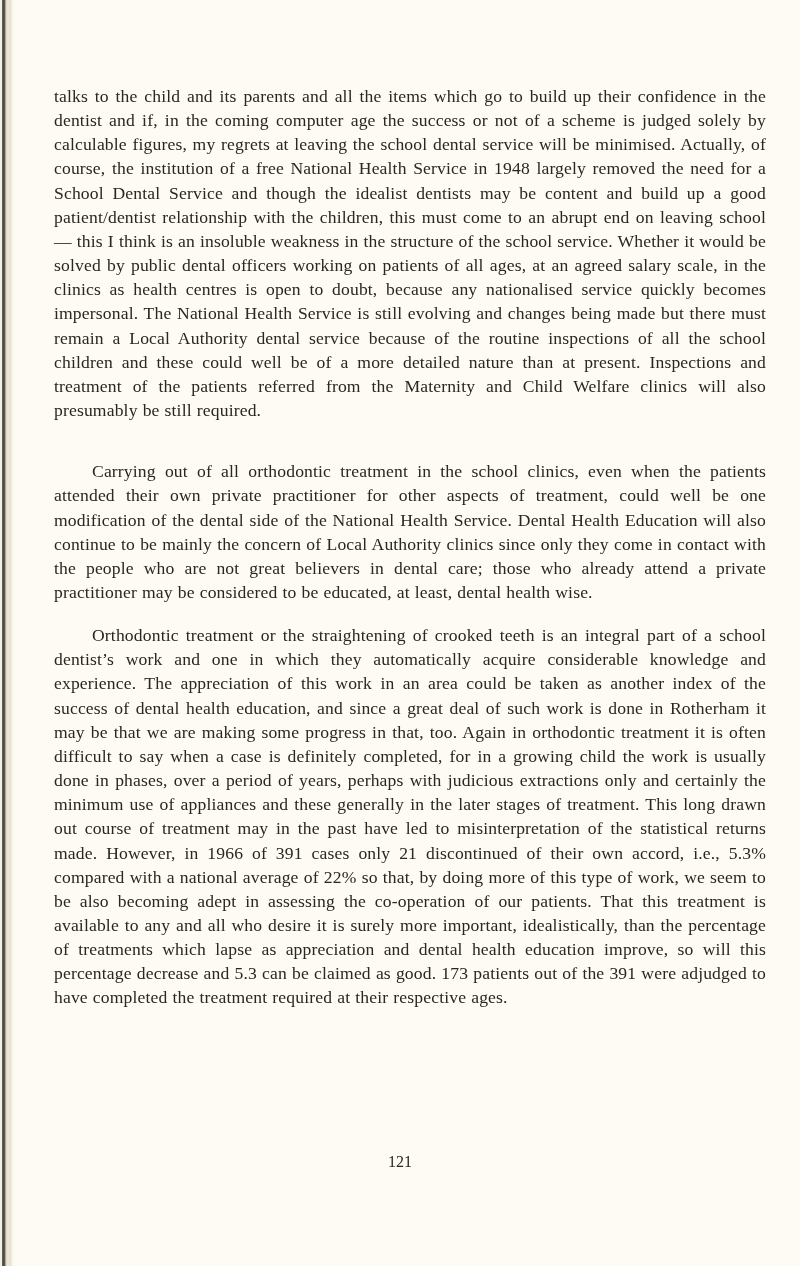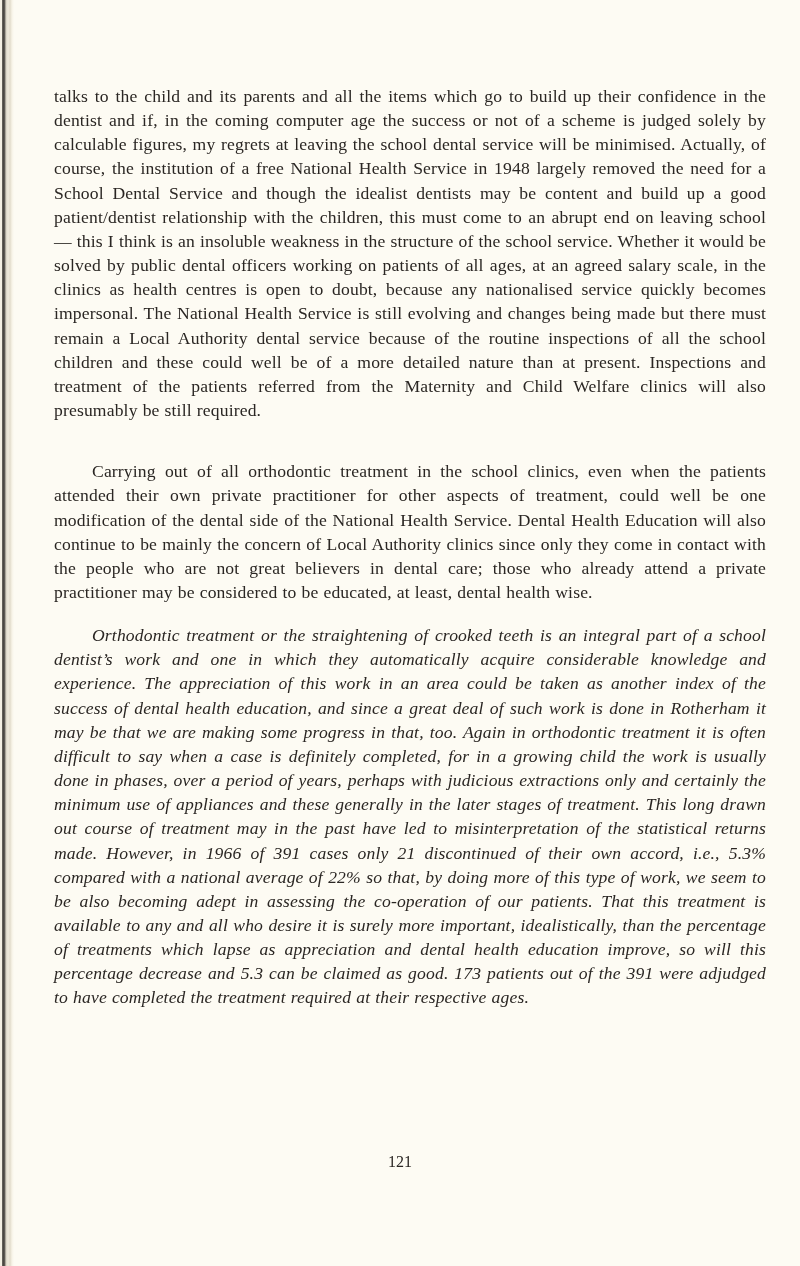--- a/index.html
+++ b/index.html
@@ -39,21 +39,21 @@
     margin-left: 6px;
   }
   .page p {
     margin: 0;
     text-align-last: left;
   }
   .page p.indent {
     text-indent: 38px;
   }
   .p2 { margin-top: 37px !important; font-family: Liberation Serif, serif; }
-  .p3 { margin-top: 19px !important; font-style: italic; }
+  .p3 { margin-top: 19px !important; }
   .page-number {
     position: absolute;
     left: 0;
     width: 800px;
     top: 1153px;
     text-align: center;
     font-family: "Liberation Serif", "DejaVu Serif", serif;
     font-size: 16px;
     color: #2a2623;
   }

